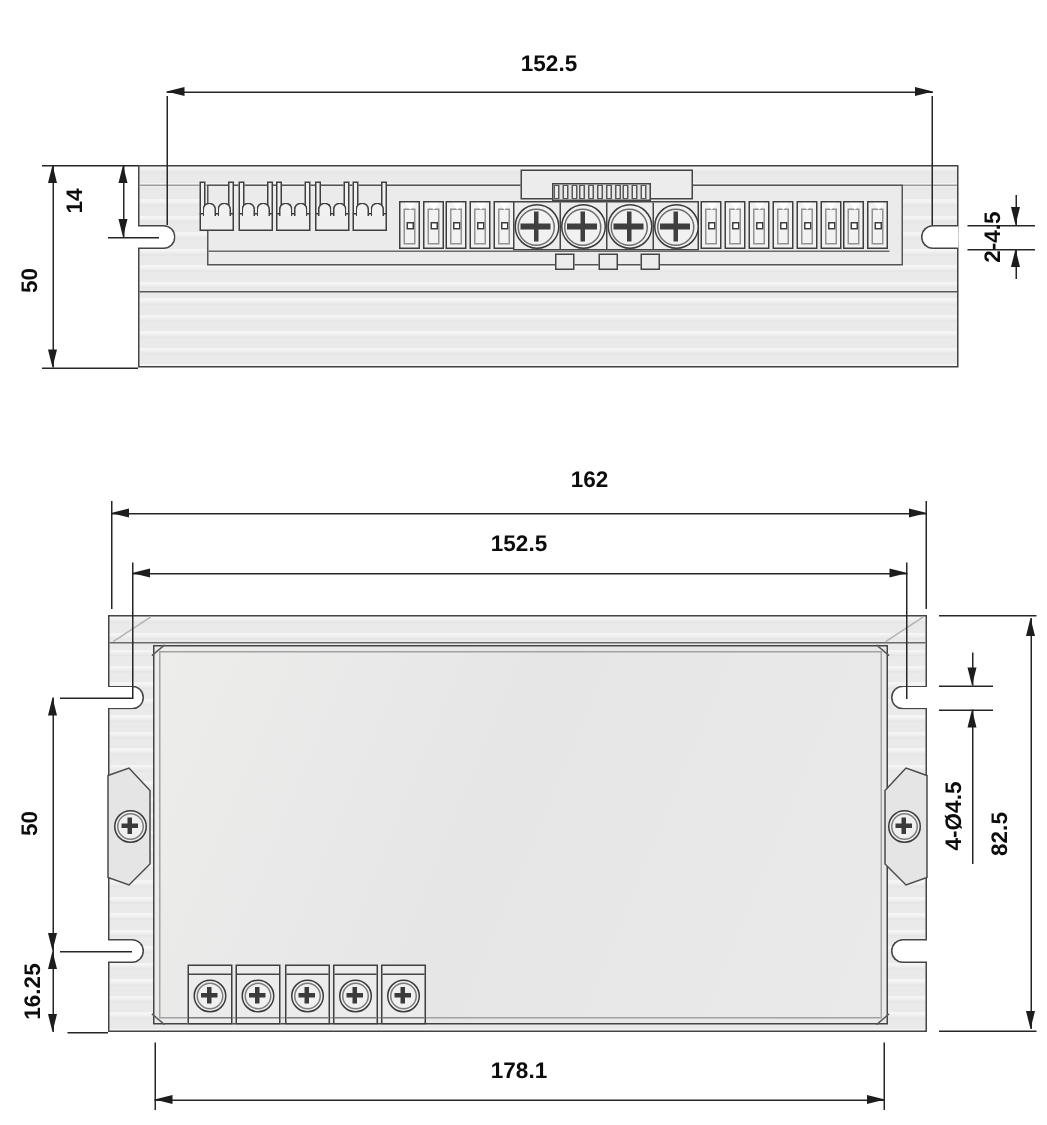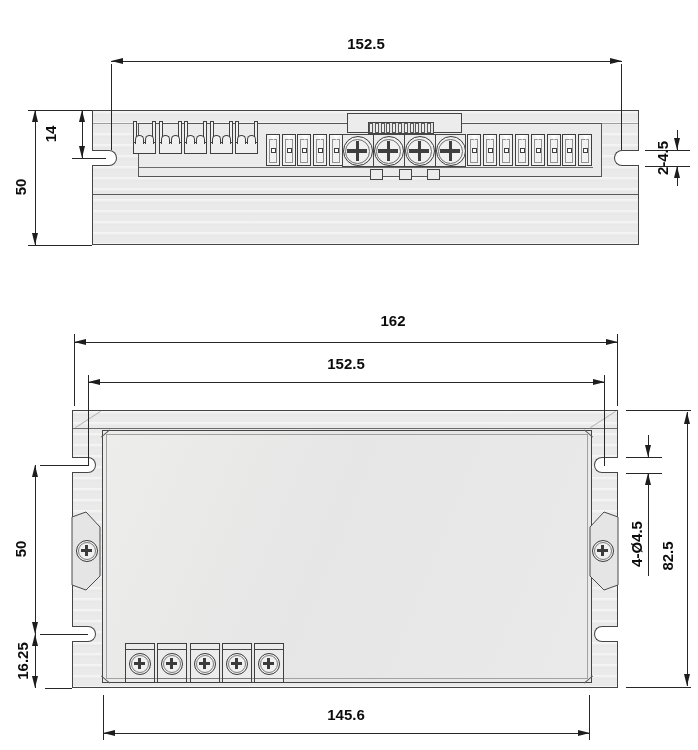--- a/index.html
+++ b/index.html
@@ -384,21 +384,21 @@
       <div class="dl" style="left:45px;top:388px;width:27px;height:1px;"></div>
       <div class="vl" style="left:22px;top:361px;">16.25</div>
     </div>
 
     <div>
       <div class="dl" style="left:103px;top:395px;width:1px;height:45px;"></div>
       <div class="dl" style="left:589px;top:395px;width:1px;height:45px;"></div>
       <div class="dl" style="left:103px;top:433px;width:487px;height:1px;"></div>
       <div class="aL" style="left:103px;top:429.5px;"></div>
       <div class="aR" style="left:578px;top:429.5px;"></div>
-      <div class="hl" style="left:346px;top:414px;">145.6</div>
+      <div class="hl" style="left:346px;top:414px;">178.1</div>
     </div>
 
     <div>
       <div class="dl" style="left:626px;top:157px;width:36px;height:1px;"></div>
       <div class="dl" style="left:626px;top:173px;width:36px;height:1px;"></div>
       <div class="dl" style="left:648px;top:135px;width:1px;height:22px;"></div>
       <div class="aD" style="left:644.5px;top:145px;"></div>
       <div class="dl" style="left:648px;top:173px;width:1px;height:103px;"></div>
       <div class="aU" style="left:644.5px;top:173px;"></div>
       <div class="vl" style="left:636px;top:244px;">4-Ø4.5</div>

